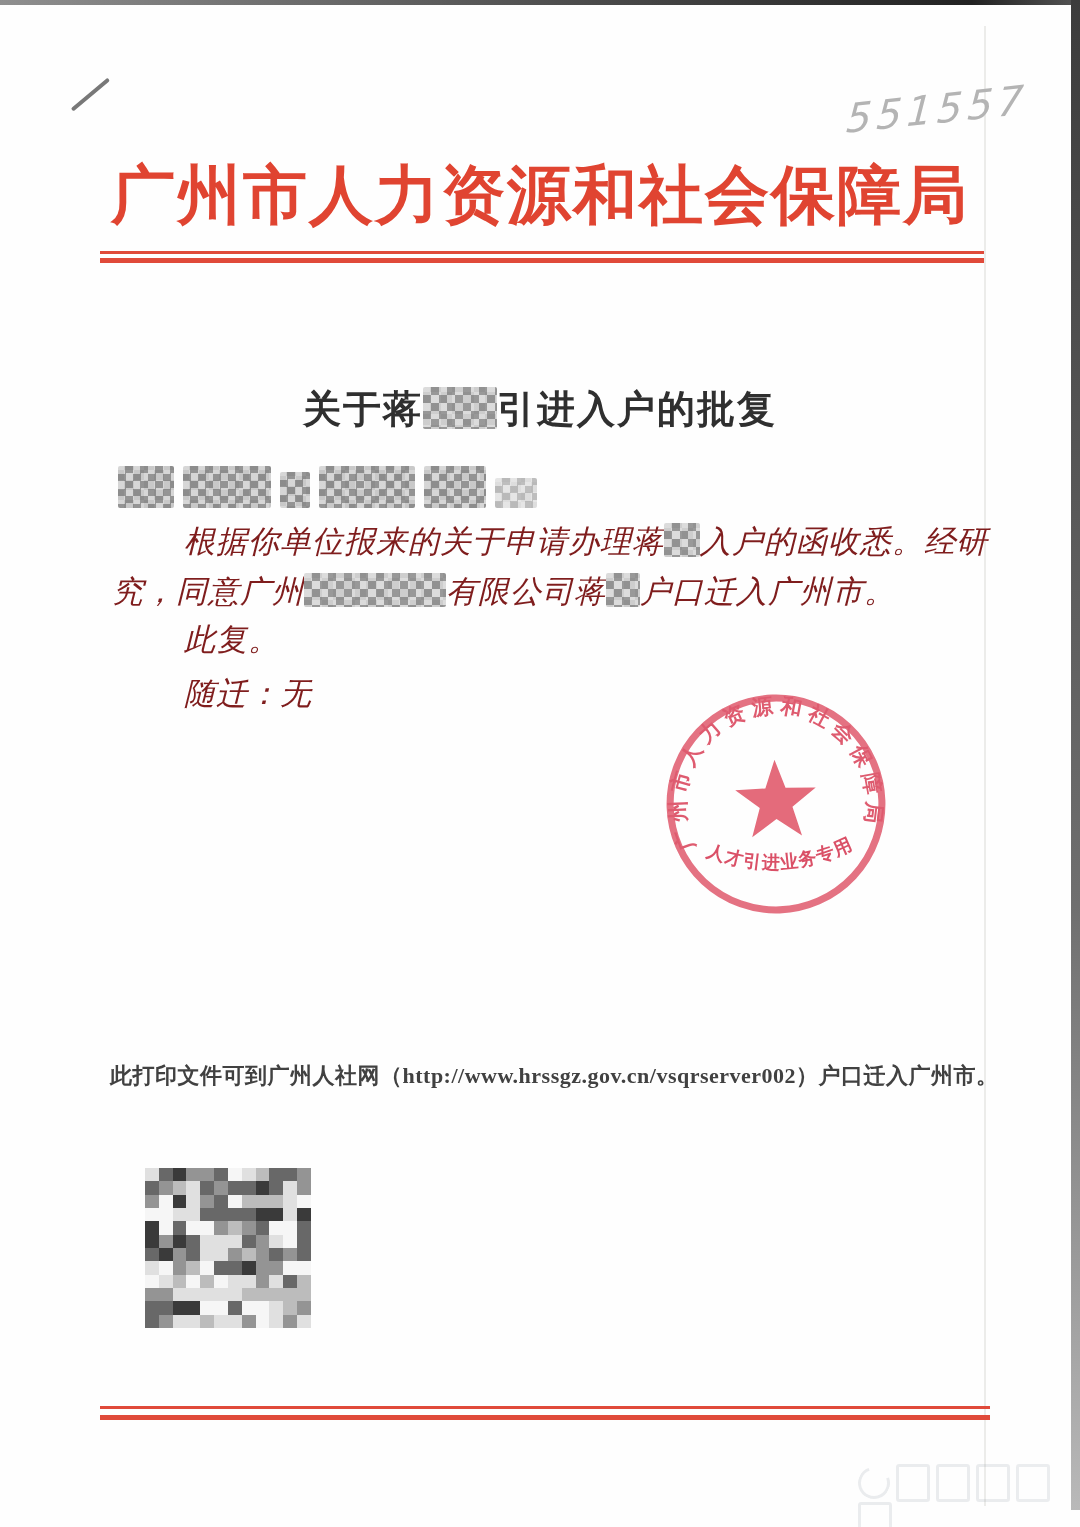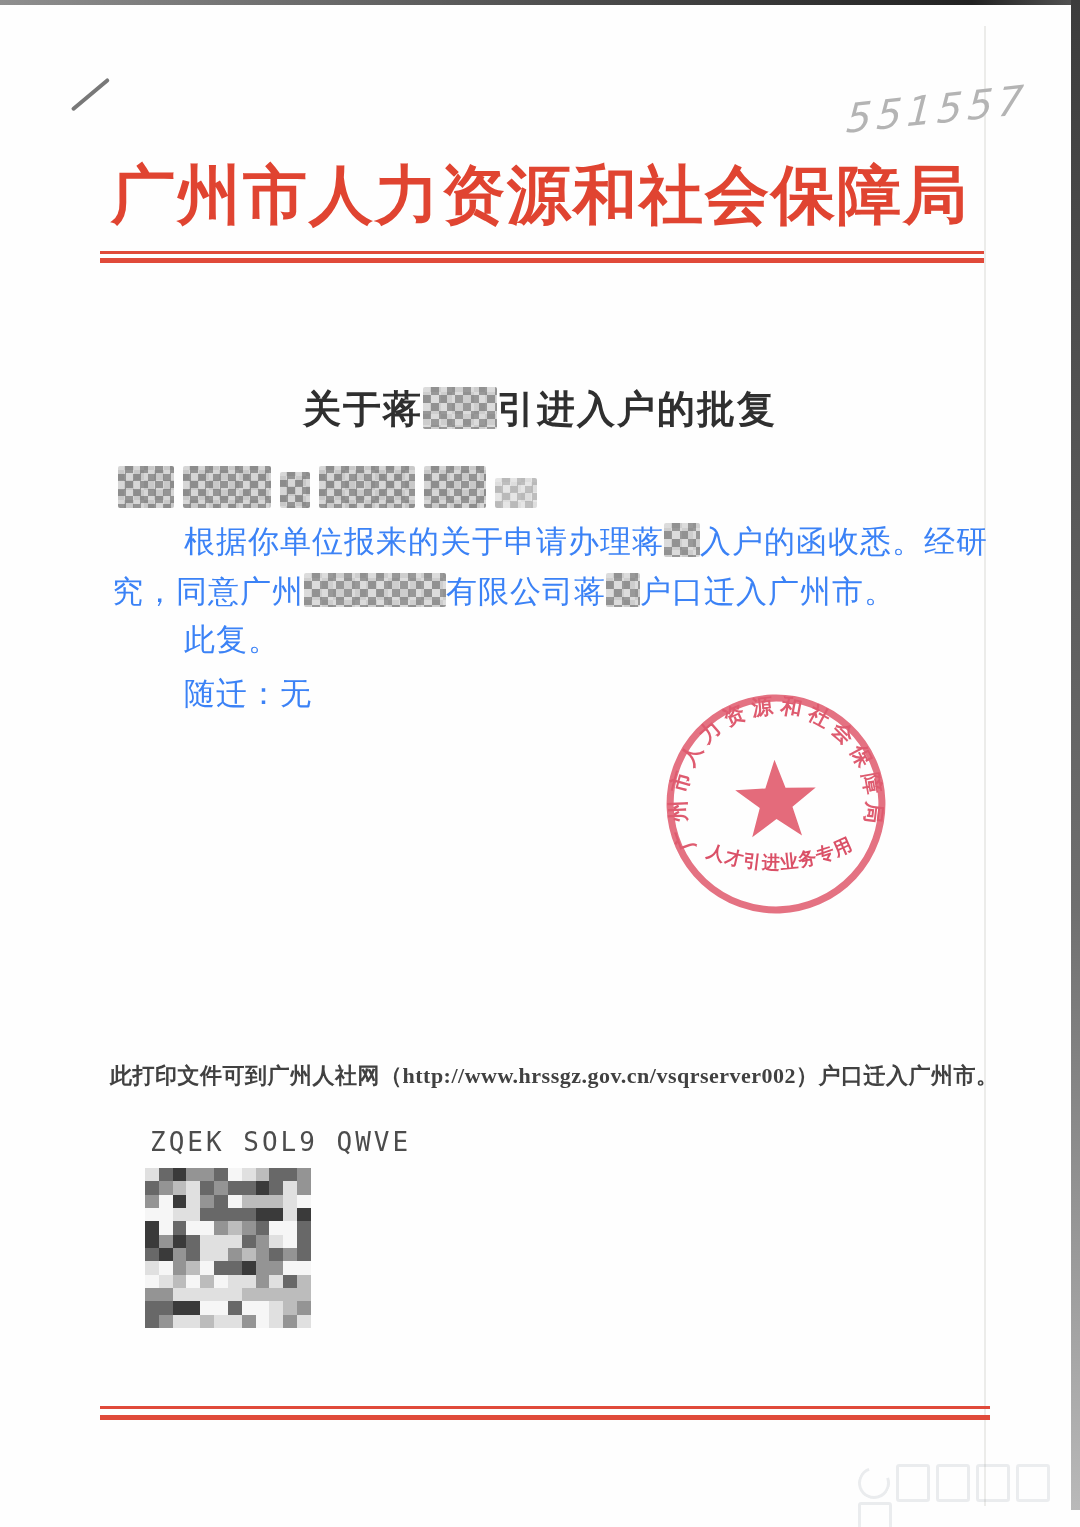--- a/index.html
+++ b/index.html
@@ -27,21 +27,21 @@
   .rule{height:4px;}
   .rule-top-1{left:100px;top:251px;width:884px;height:3px;}
   .rule-top-2{left:100px;top:258px;width:884px;height:5px;}
   .rule-bot-1{left:100px;top:1406px;width:890px;height:3px;}
   .rule-bot-2{left:100px;top:1415px;width:890px;height:5px;}
   
   .docnum{left:548px;top:304px;font-size:29px;color:#4c4c4c;letter-spacing:3px;}
   .subject{left:0;top:384px;width:100%;text-align:center;
     font-family:"Liberation Sans","DejaVu Sans",sans-serif;
     font-weight:bold;font-size:38px;color:#2f2f2f;letter-spacing:2px;}
-  .bodyline{font-size:31px;line-height:38px;color:#3b82f6;letter-spacing:1px;white-space:nowrap;}
+  .bodyline{font-size:31px;line-height:38px;color:#7f1d1d;letter-spacing:1px;white-space:nowrap;font-style:italic;}
   .l1{left:184px;top:523px;}
   .l2{left:112px;top:573px;}
   .l3{left:184px;top:621px;}
   .l4{left:184px;top:675px;}
   .date{left:648px;top:866px;font-size:31px;color:#4a4a4a;letter-spacing:5px;z-index:1;}
   .note{left:155px;top:1013px;font-size:30px;color:#3c3c3c;letter-spacing:2px;}
   .verify{left:110px;top:1061px;font-size:22px;font-weight:600;color:#414141;letter-spacing:.5px;}
   .vcode{left:150px;top:1127px;font-family:"DejaVu Sans Mono","Liberation Mono",monospace;
     font-size:26px;color:#4c4c4c;letter-spacing:3px;}
   
@@ -120,21 +120,20 @@
       </text>
       <polygon fill="#df4f63" opacity="0.92" points="115,71 125,99.2 154.9,100 131.2,118.3 139.7,147 115,130 90.3,147 98.8,118.3 75.1,100 105,99.2"></polygon>
       <path id="sealArcBottom" d="M 40 162 Q 115 196 190 162" fill="none"></path>
       <text font-size="18" fill="#d8415a" letter-spacing="1" font-family="Liberation Serif, DejaVu Serif, serif" font-weight="bold">
         <textPath href="#sealArcBottom" startOffset="4">人才引进业务专用章</textPath>
       </text>
     </svg>
   </div>
 
   <div class="abs verify">此打印文件可到广州人社网（http://www.hrssgz.gov.cn/vsqrserver002）户口迁入广州市。</div>
-  <div class="abs vcode">ZQEK SOL9 QWVE</div>
 
   <div class="abs qr">
       <i style="background: rgb(224, 224, 224);"></i>
       <i style="background: rgb(104, 104, 104);"></i>
       <i style="background: rgb(58, 58, 58);"></i>
       <i style="background: rgb(148, 148, 148);"></i>
       <i style="background: rgb(148, 148, 148);"></i>
       <i style="background: rgb(104, 104, 104);"></i>
       <i style="background: rgb(246, 246, 246);"></i>
       <i style="background: rgb(224, 224, 224);"></i>

